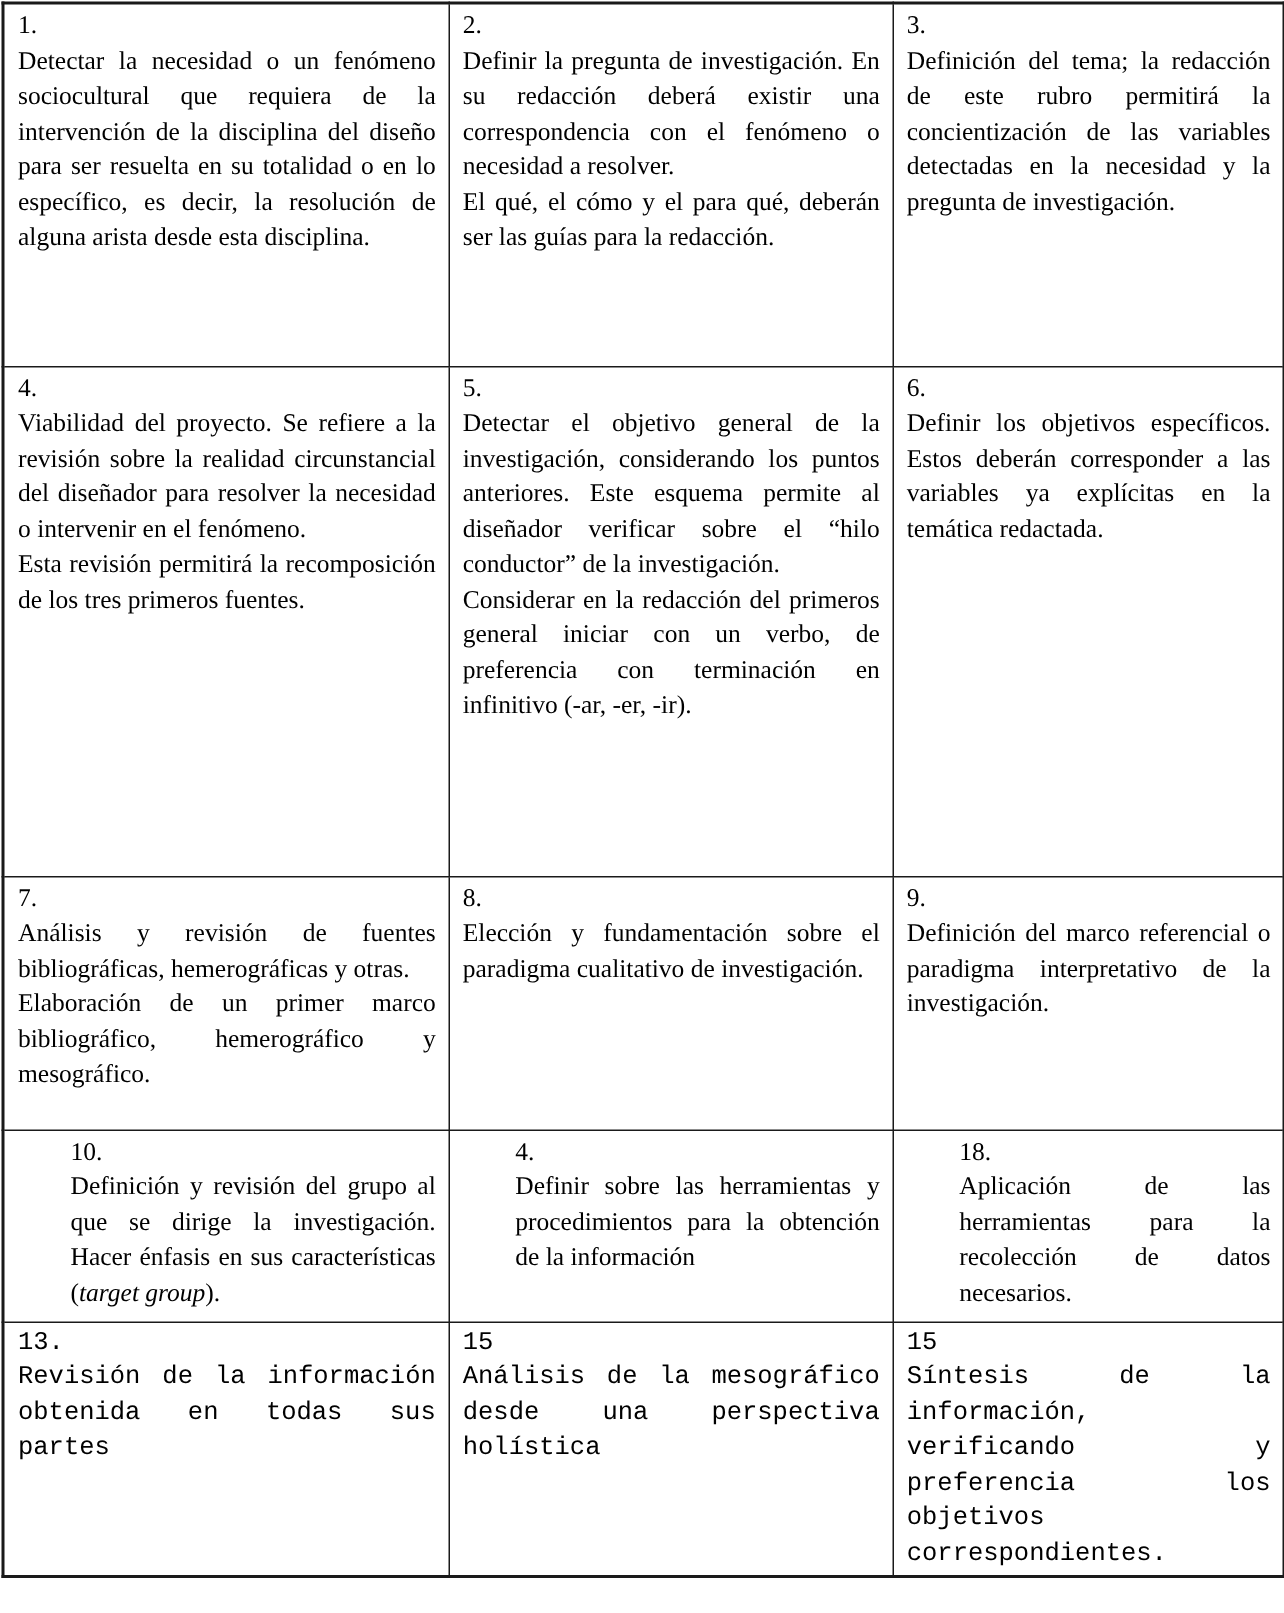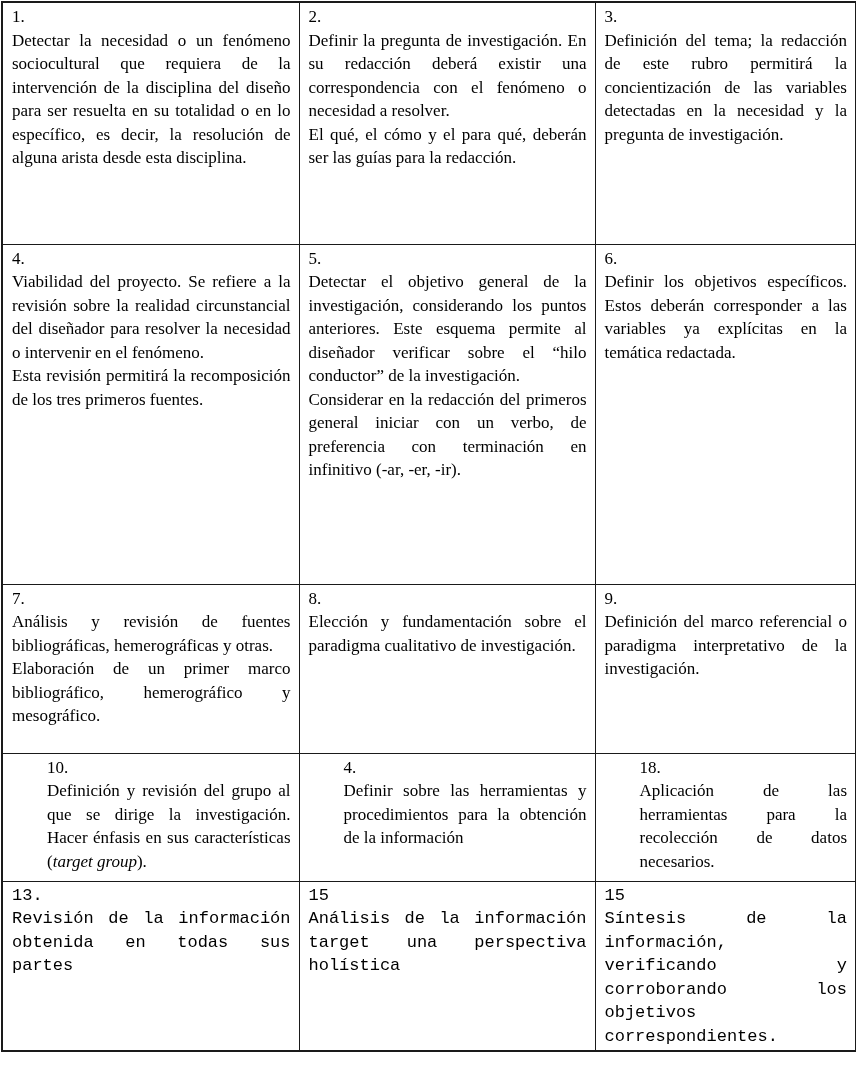--- a/index.html
+++ b/index.html
@@ -122,22 +122,22 @@
           <p>Aplicación de las herramientas para la recolección de datos necesarios.</p>
         </td>
       </tr>
       <tr class="r5">
         <td>
           <p class="num">13.</p>
           <p>Revisión de la información obtenida en todas sus partes</p>
         </td>
         <td>
           <p class="num">15</p>
-          <p>Análisis de la información target una perspectiva holística</p>
+          <p>Análisis de la mesográfico desde una perspectiva holística</p>
         </td>
         <td>
           <p class="num">15</p>
-          <p>Síntesis de la información, verificando y corroborando los objetivos correspondientes.</p>
+          <p>Síntesis de la información, verificando y preferencia los objetivos correspondientes.</p>
         </td>
       </tr>
     </tbody>
   </table>
 </div>
 
 </body></html>

